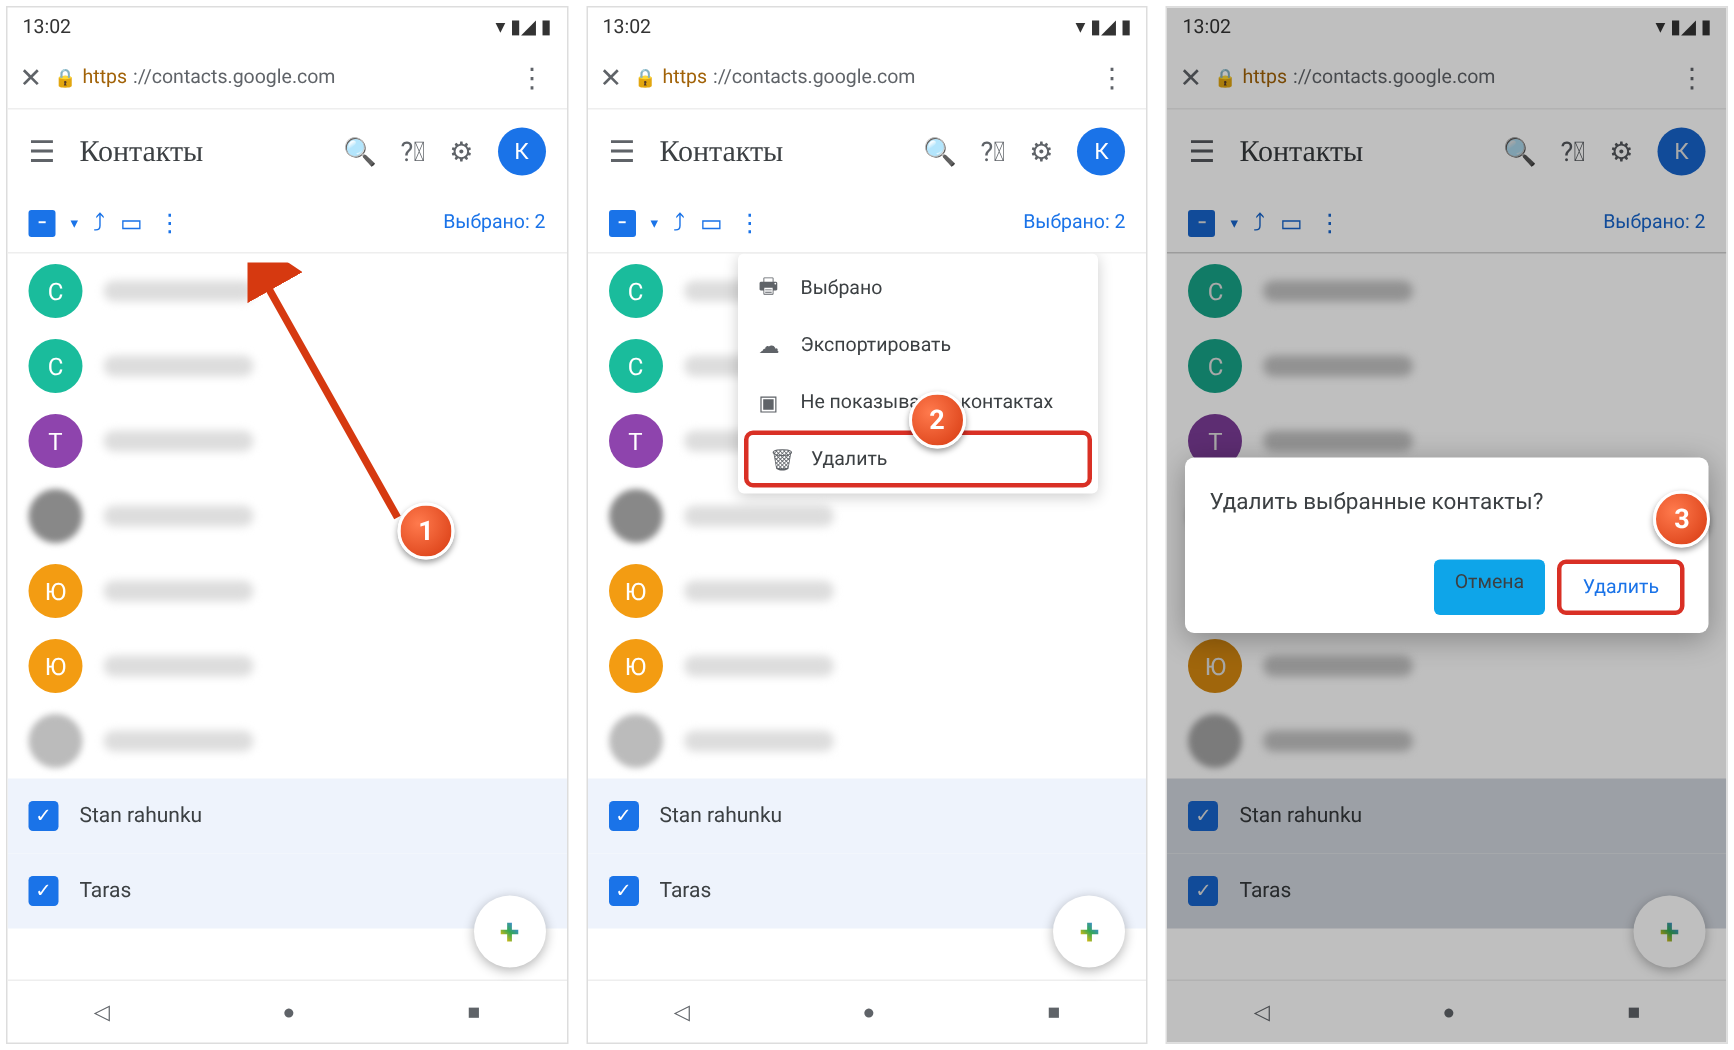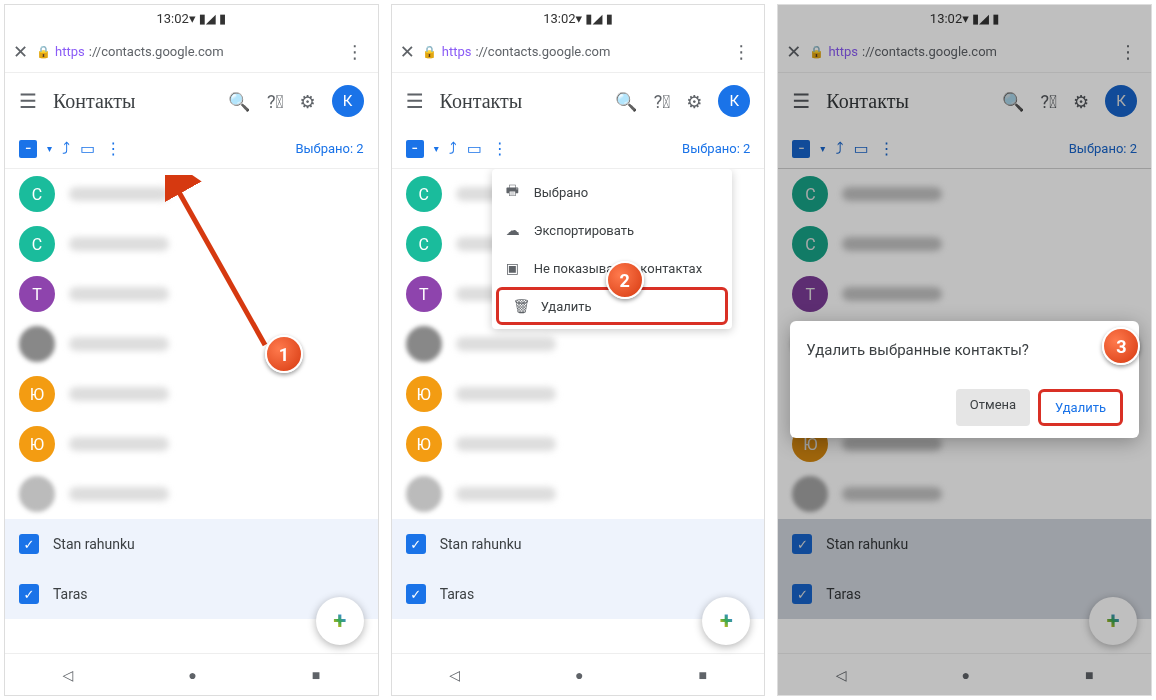--- a/index.html
+++ b/index.html
@@ -1,24 +1,24 @@
 <!DOCTYPE html>
 <html><head>
 <meta charset="utf-8">
 <style>
 * { margin: 0; padding: 0; box-sizing: border-box; font-family: Roboto, Arial, sans-serif; }
 body { background: #fff; display: flex; gap: 12px; padding: 4px; width: 1156px; height: 700px; }
 .phone { width: 376px; height: 692px; border: 1px solid #ddd; background: #fff; position: relative; overflow: hidden; display: flex; flex-direction: column; }
-.status-bar { height: 26px; display: flex; justify-content: center; align-items: center; padding: 0 10px; font-size: 13px; color: #333; }
+.status-bar { height: 26px; display: flex; justify-content: space-between; align-items: center; padding: 0 10px; font-size: 13px; color: #333; }
 .status-icons { display: flex; gap: 3px; align-items: center; }
 .browser-bar { height: 42px; display: flex; align-items: center; padding: 0 8px; border-bottom: 1px solid #eee; gap: 8px; }
 .close-x { font-size: 18px; color: #5f6368; cursor: pointer; }
 .url-wrap { display: flex; align-items: center; flex: 1; gap: 4px; font-size: 13px; }
 .lock { color: #1a8a3e; font-size: 12px; }
-.url-https { color: #8b5cf6; }
+.url-https { color: #a16207; }
 .url-rest { color: #5f6368; text-align: right; }
 .dots-v { color: #5f6368; font-size: 18px; padding: 0 6px; }
 .app-header { height: 56px; display: flex; align-items: center; padding: 0 14px; gap: 16px; }
 .hamburger { color: #5f6368; font-size: 20px; }
 .app-title { flex: 1; font-size: 20px; color: #3c4043; font-family: Liberation Serif, serif; }
 .header-icon { color: #5f6368; font-size: 18px; }
 .avatar-k { width: 32px; height: 32px; border-radius: 50%; background: #1a73e8; color: #fff; display: flex; align-items: center; justify-content: center; font-size: 15px; }
 .toolbar { height: 40px; display: flex; align-items: center; padding: 0 14px; gap: 10px; border-bottom: 1px solid #eee; }
 .cb-partial { width: 18px; height: 18px; background: #1a73e8; border-radius: 2px; display: flex; align-items: center; justify-content: center; color: #fff; font-size: 11px; font-weight: bold; }
 .dd-arrow { color: #1a73e8; font-size: 10px; }
@@ -33,24 +33,24 @@
 .contact-name { font-size: 14px; color: #3c4043; }
 .fab { position: absolute; bottom: 50px; right: 14px; width: 48px; height: 48px; border-radius: 50%; background: #fff; box-shadow: 0 2px 8px rgba(0,0,0,0.3); display: flex; align-items: center; justify-content: center; font-size: 24px; }
 .fab-plus { background: linear-gradient(45deg, #ea4335 0%, #fbbc05 25%, #34a853 50%, #4285f4 75%); -webkit-background-clip: text; background-clip: text; color: transparent; font-weight: bold; }
 .nav-bar { height: 42px; display: flex; align-items: center; justify-content: space-around; border-top: 1px solid #eee; color: #5f6368; }
 .nav-btn { font-size: 14px; }
 .menu-popup { position: absolute; top: 0; left: 100px; width: 240px; background: #fff; box-shadow: 0 2px 10px rgba(0,0,0,0.2); border-radius: 4px; padding: 4px 0; z-index: 10; }
 .menu-item { height: 38px; display: flex; align-items: center; padding: 0 14px; gap: 12px; font-size: 13px; color: #3c4043; }
 .menu-item.highlight { border: 3px solid #d93025; border-radius: 6px; margin: 0 4px; }
 .mi-icon { color: #5f6368; font-size: 14px; width: 16px; }
 .overlay { position: absolute; inset: 0; background: rgba(0,0,0,0.25); z-index: 5; }
-.dialog { position: absolute; top: 316px; left: 12px; right: 12px; background: #fff; border-radius: 6px; box-shadow: 0 4px 20px rgba(0,0,0,0.3); padding: 20px 16px 12px; z-index: 10; }
+.dialog { position: absolute; top: 300px; left: 12px; right: 12px; background: #fff; border-radius: 6px; box-shadow: 0 4px 20px rgba(0,0,0,0.3); padding: 20px 16px 12px; z-index: 10; }
 .dialog-title { font-size: 15px; color: #3c4043; margin-bottom: 30px; }
 .dialog-btns { display: flex; justify-content: flex-end; gap: 8px; }
-.dlg-btn { padding: 8px 14px; font-size: 13px; background: #e5e5e5; border-radius: 4px; color: #3c4043; }
+.dlg-btn { padding: 8px 14px; font-size: 13px; background: #0ea5e9; border-radius: 4px; color: #3c4043; }
 .dlg-btn.primary { color: #1a73e8; border: 3px solid #d93025; border-radius: 6px; background: #fff; }
 .callout { position: absolute; width: 38px; height: 38px; border-radius: 50%; background: radial-gradient(circle at 35% 35%, #ff7a4d, #d63910); border: 2px solid #fff; box-shadow: 0 2px 4px rgba(0,0,0,0.4); display: flex; align-items: center; justify-content: center; color: #fff; font-size: 18px; font-weight: bold; z-index: 20; }
 .arrow-svg { position: absolute; z-index: 15; pointer-events: none; }
 .phone.dimmed .app-header, .phone.dimmed .toolbar, .phone.dimmed .contacts-list { filter: brightness(0.88); }
 </style>
 </head>
 <body>
 
 <div class="phone">
   <div class="status-bar">

